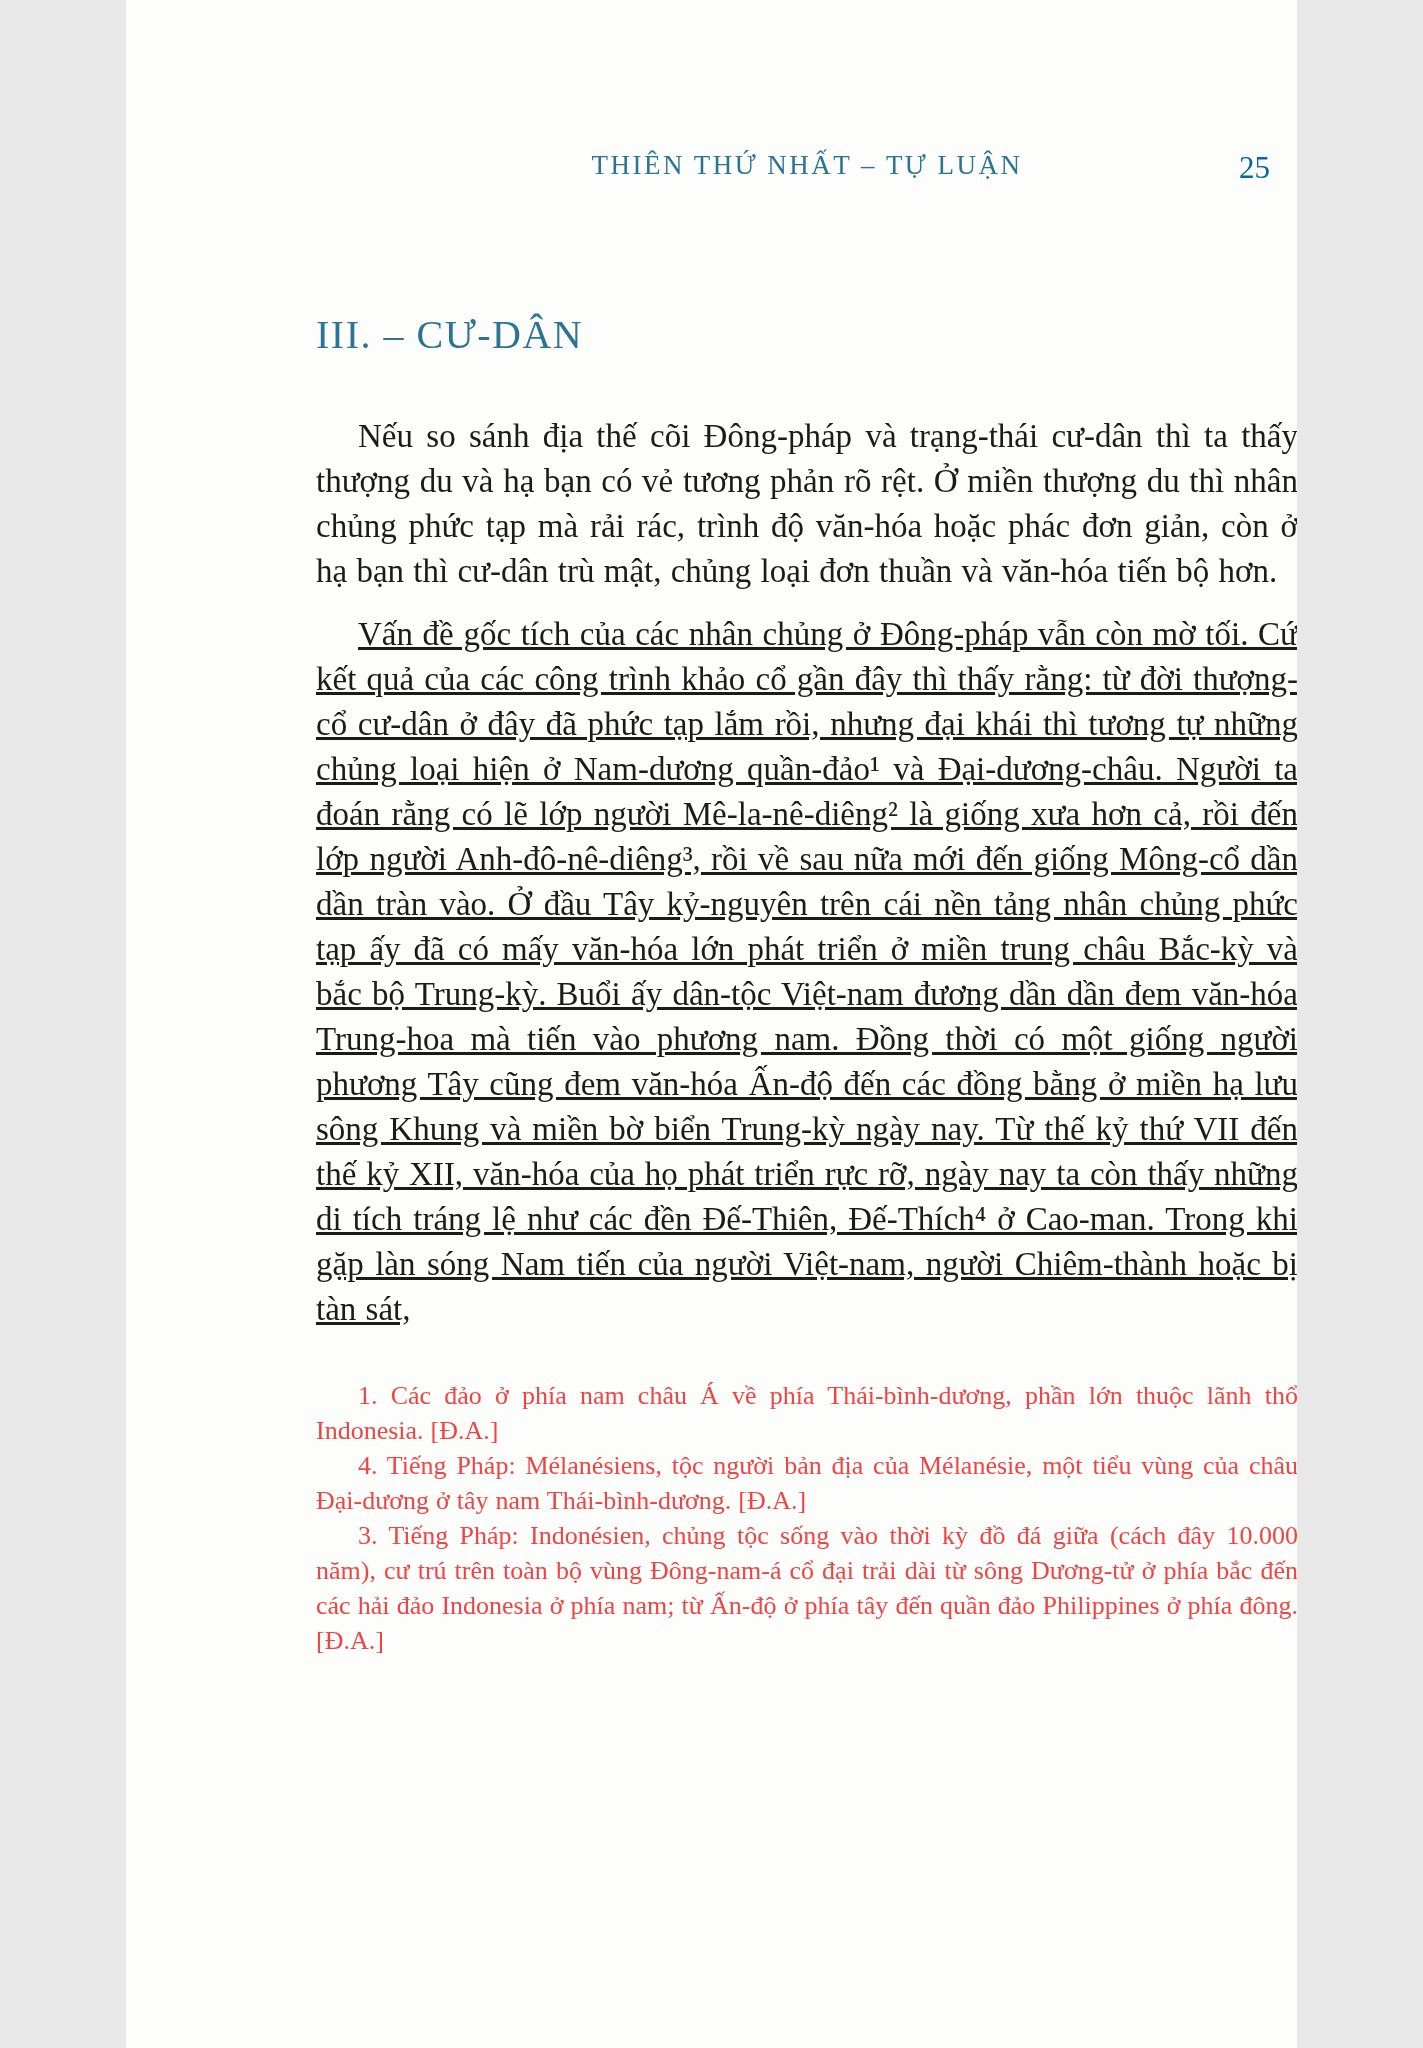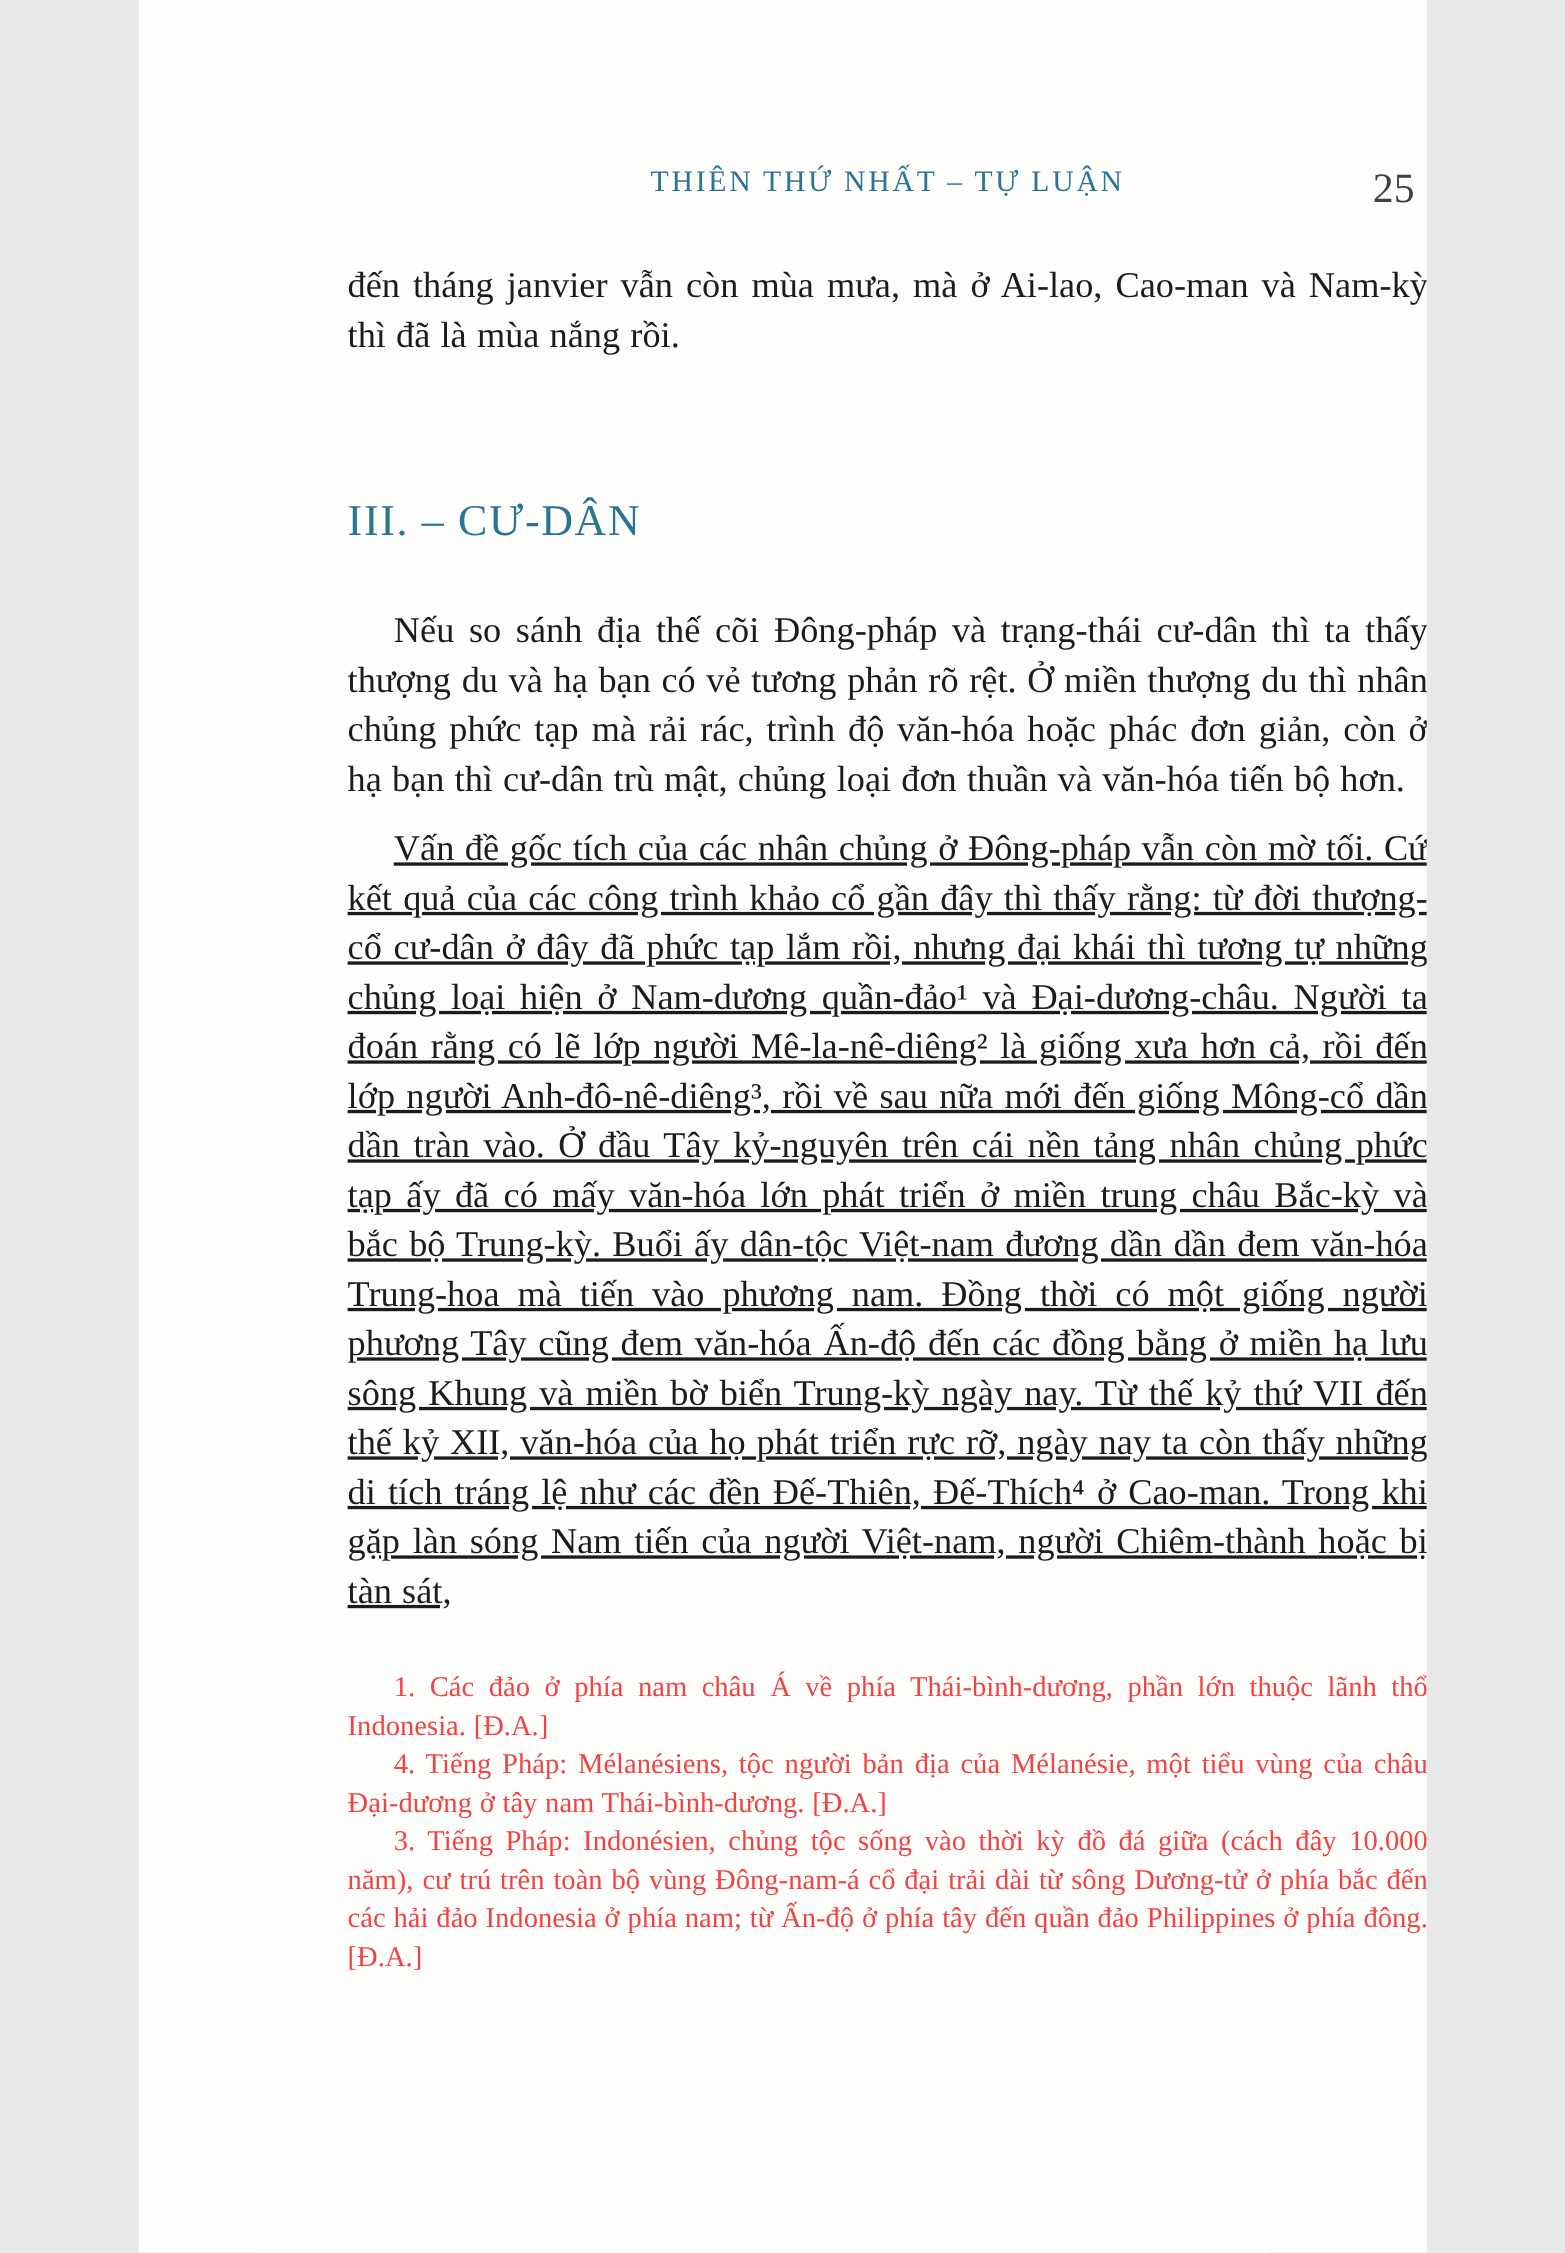--- a/index.html
+++ b/index.html
@@ -32,24 +32,24 @@
   }
   .head-title {
     color: #2c7493;
     font-size: 27px;
     letter-spacing: 2.5px;
     font-weight: 400;
     white-space: nowrap;
   }
   .page-num {
     position: absolute;
-    right: 12px;
+    right: 28px;
     top: 150px;
-    color: #404040;
-    font-size: 38px;
+    color: #0369a1;
+    font-size: 31px;
   }
   
   .para {
     font-size: 33px;
     line-height: 45px;
     text-align: justify;
     margin: 0;
     word-spacing: 1px;
   }
   .para-continuation {
@@ -92,21 +92,20 @@
 <body>
 
 <div class="page">
   <div class="content">
 
     <header class="running-head">
       <span class="head-title">THIÊN THỨ NHẤT – TỰ LUẬN</span>
       <span class="page-num">25</span>
     </header>
 
-    <p class="para para-continuation">đến tháng janvier vẫn còn mùa mưa, mà ở Ai-lao, Cao-man và Nam-kỳ thì đã là mùa nắng rồi.</p>
 
     <h2 class="section-heading">III. – CƯ-DÂN</h2>
 
     <div class="body-paragraphs">
         <p class="para">Nếu so sánh địa thế cõi Đông-pháp và trạng-thái cư-dân thì ta thấy thượng du và hạ bạn có vẻ tương phản rõ rệt. Ở miền thượng du thì nhân chủng phức tạp mà rải rác, trình độ văn-hóa hoặc phác đơn giản, còn ở hạ bạn thì cư-dân trù mật, chủng loại đơn thuần và văn-hóa tiến bộ hơn.</p>
         <p class="para">Vấn đề gốc tích của các nhân chủng ở Đông-pháp vẫn còn mờ tối. Cứ kết quả của các công trình khảo cổ gần đây thì thấy rằng: từ đời thượng-cổ cư-dân ở đây đã phức tạp lắm rồi, nhưng đại khái thì tương tự những chủng loại hiện ở Nam-dương quần-đảo¹ và Đại-dương-châu. Người ta đoán rằng có lẽ lớp người Mê-la-nê-diêng² là giống xưa hơn cả, rồi đến lớp người Anh-đô-nê-diêng³, rồi về sau nữa mới đến giống Mông-cổ dần dần tràn vào. Ở đầu Tây kỷ-nguyên trên cái nền tảng nhân chủng phức tạp ấy đã có mấy văn-hóa lớn phát triển ở miền trung châu Bắc-kỳ và bắc bộ Trung-kỳ. Buổi ấy dân-tộc Việt-nam đương dần dần đem văn-hóa Trung-hoa mà tiến vào phương nam. Đồng thời có một giống người phương Tây cũng đem văn-hóa Ấn-độ đến các đồng bằng ở miền hạ lưu sông Khung và miền bờ biển Trung-kỳ ngày nay. Từ thế kỷ thứ VII đến thế kỷ XII, văn-hóa của họ phát triển rực rỡ, ngày nay ta còn thấy những di tích tráng lệ như các đền Đế-Thiên, Đế-Thích⁴ ở Cao-man. Trong khi gặp làn sóng Nam tiến của người Việt-nam, người Chiêm-thành hoặc bị tàn sát,</p>
       </div>
 
     <div class="footnotes">
         <p class="footnote">1. Các đảo ở phía nam châu Á về phía Thái-bình-dương, phần lớn thuộc lãnh thổ Indonesia. [Đ.A.]</p>

